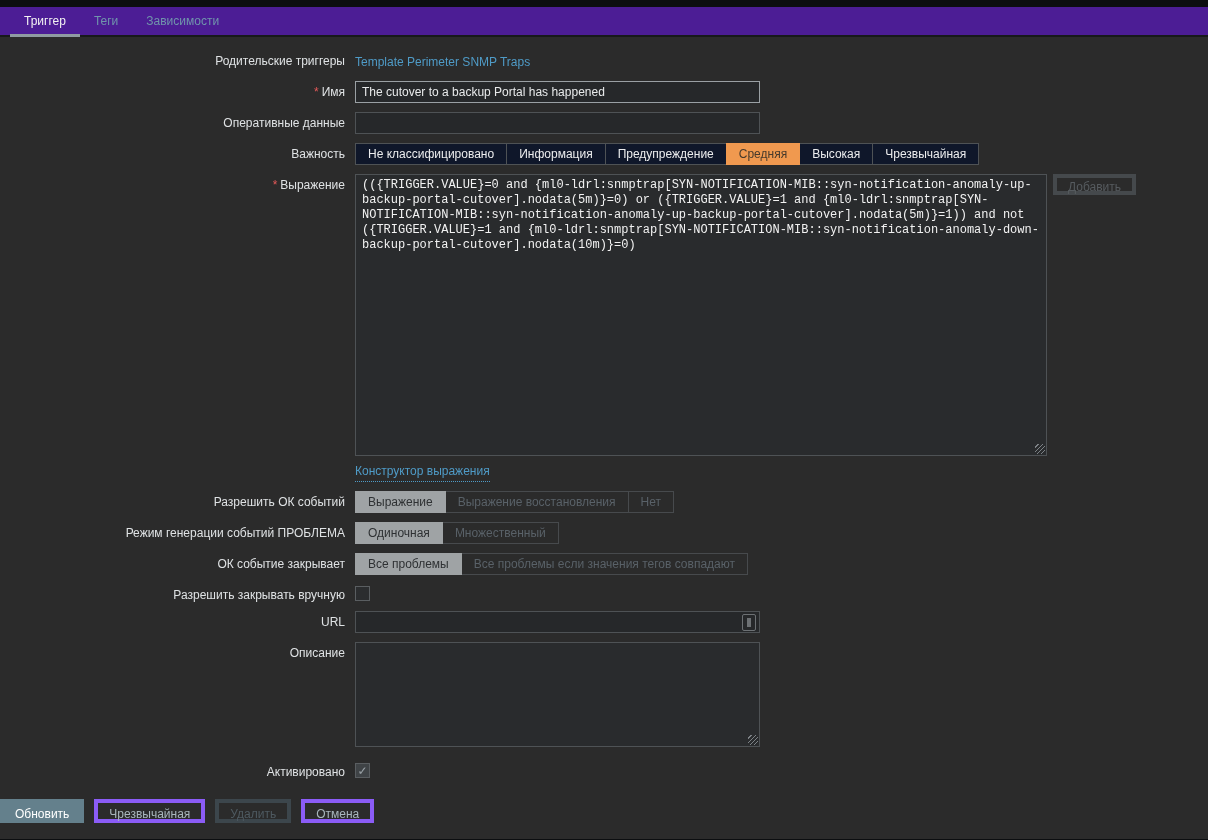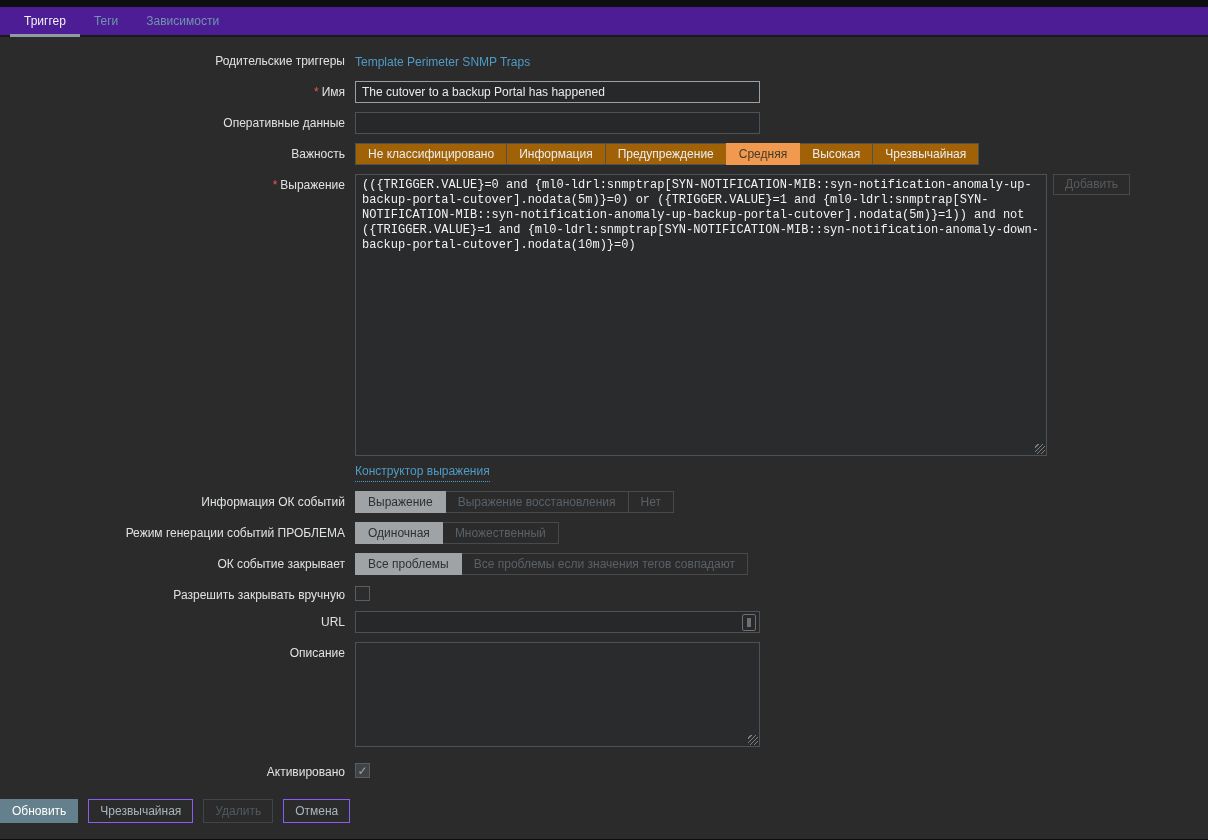--- a/index.html
+++ b/index.html
@@ -92,21 +92,21 @@
     width:10px; height:10px;
     pointer-events:none;
     background:repeating-linear-gradient(135deg, transparent 0 2px, #7d8286 2px 3px);
   }
 
   
   .seg { display:flex; }
   .seg .opt {
     height:22px; line-height:20px;
     padding:0 12px;
-    background:#a16207;
+    background:#0f172a;
     border:1px solid #4e5255;
     color:#ecedee;
     margin-left:-1px;
     cursor:pointer;
     white-space:nowrap;
   }
   .seg .opt:first-child { margin-left:0; }
   .seg .opt.sel-orange {
     background:#f0994f;
     border-color:#f0994f;
@@ -161,21 +161,21 @@
   }
   .url-icon .bar { width:4px; height:9px; background:#6d7174; }
 
   
   .btn {
     height:24px; line-height:22px;
     padding:0 11px;
     font-family:"Liberation Sans", sans-serif;
     font-size:12px;
     background:transparent;
-    border:1px solid #8b5cf6;
+    border:4px solid #8b5cf6;
     color:#a8b6bd;
     cursor:pointer;
     margin-right:10px;
   }
   .btn.primary { background:#64808c; border-color:#64808c; color:#ffffff; }
   .btn.disabled { border-color:#3c464c; color:#4e5a61; cursor:default; }
   .btn.add-btn {
     border-color:#45494c; color:#565b5f;
     margin-left:6px; margin-right:0;
     height:21px; line-height:19px;
@@ -245,21 +245,21 @@
             <textarea class="ta" style="width: 692px; height: 282px;">(({TRIGGER.VALUE}=0 and {ml0-ldrl:snmptrap[SYN-NOTIFICATION-MIB::syn-notification-anomaly-up-backup-portal-cutover].nodata(5m)}=0) or ({TRIGGER.VALUE}=1 and {ml0-ldrl:snmptrap[SYN-NOTIFICATION-MIB::syn-notification-anomaly-up-backup-portal-cutover].nodata(5m)}=1)) and not ({TRIGGER.VALUE}=1 and {ml0-ldrl:snmptrap[SYN-NOTIFICATION-MIB::syn-notification-anomaly-down-backup-portal-cutover].nodata(10m)}=0)</textarea>
             <div class="grip"></div>
           </div>
           <button class="btn add-btn">Добавить</button>
         </div>
         <a class="link dotted" style="margin-top:5px;">Конструктор выражения</a>
       </div>
     </div>
 
     <div class="row">
-      <div class="lbl">Информация ОК событий</div>
+      <div class="lbl">Разрешить ОК событий</div>
       <div class="field seg-dis">
         <div class="opt sel-gray">Выражение</div>
         <div class="opt">Выражение восстановления</div>
         <div class="opt">Нет</div>
       </div>
     </div>
 
     <div class="row">
       <div class="lbl">Режим генерации событий ПРОБЛЕМА</div>
       <div class="field seg-dis">

